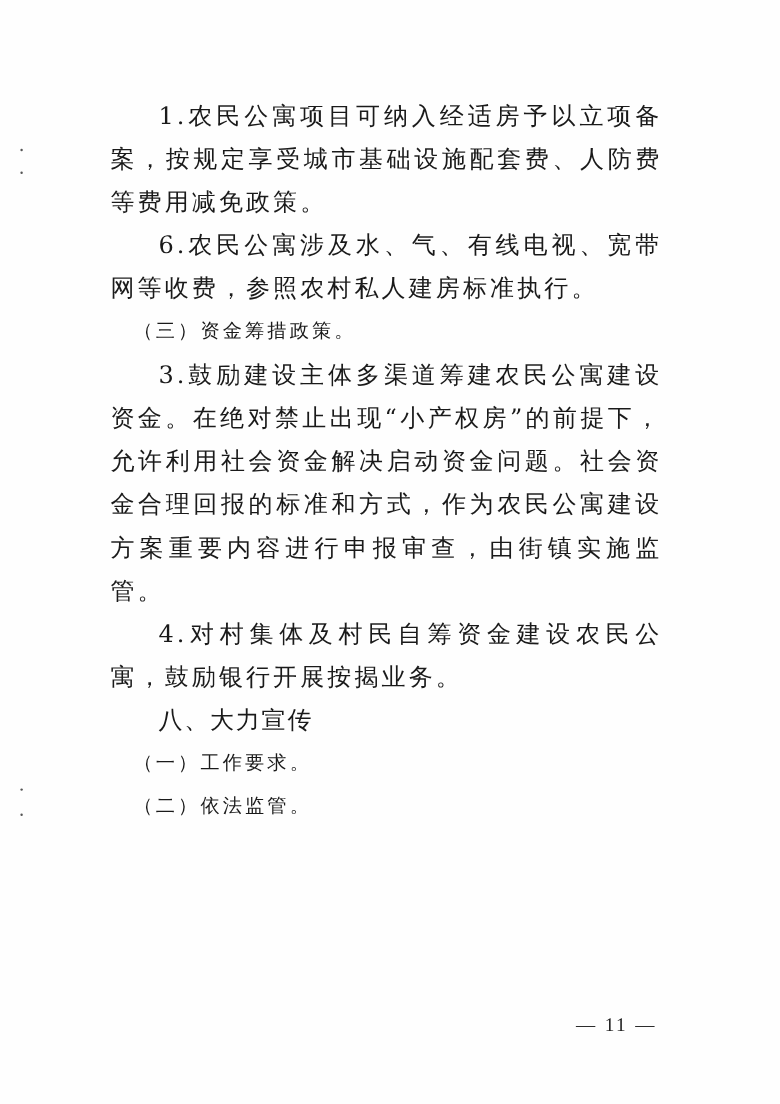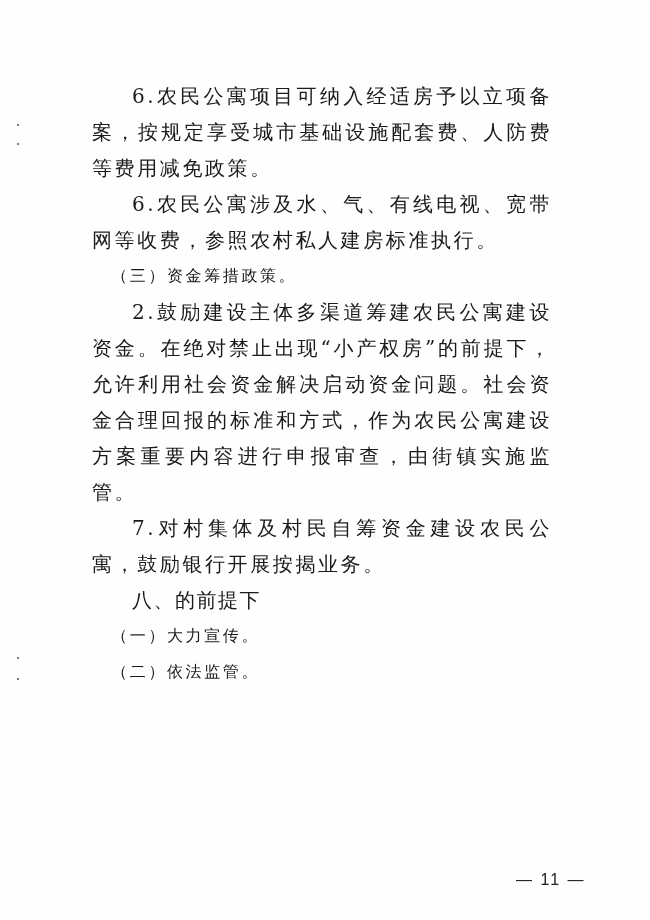--- a/index.html
+++ b/index.html
@@ -48,51 +48,50 @@
       font-family: "DejaVu Sans", "Liberation Sans", sans-serif;
       font-size: 20px;
       line-height: 36px;
       letter-spacing: 1.5px;
       text-indent: 2em;
       font-weight: normal;
     }
     .page-number {
       position: absolute;
       left: 480px;
-      top: 871px;
+      top: 846px;
       font-size: 16px;
-      font-family: Liberation Sans, sans-serif;
+      font-family: Liberation Serif, serif;
       letter-spacing: 2px;
       color: #222;
-      margin-left: 36px;
     }
     .margin-dot {
       position: absolute;
       width: 2px;
       height: 2px;
       background: #555;
       border-radius: 1px;
     }
   </style>
 </head>
 <body>
 
 <div class="page">
 
   <div class="margin-dot" style="left:17px;top:124px;"></div>
   <div class="margin-dot" style="left:17px;top:143px;"></div>
   <div class="margin-dot" style="left:17px;top:657px;"></div>
   <div class="margin-dot" style="left:17px;top:678px;"></div>
 
   <div class="body-text">
-    <p class="para">6.农民公寓项目可纳入经适房予以立项备案，按规定享受城市基础设施配套费、人防费等费用减免政策。</p>
+    <p class="para">1.农民公寓项目可纳入经适房予以立项备案，按规定享受城市基础设施配套费、人防费等费用减免政策。</p>
     <p class="para">6.农民公寓涉及水、气、有线电视、宽带网等收费，参照农村私人建房标准执行。</p>
     <p class="sub-heading">（三）资金筹措政策。</p>
-    <p class="para">2.鼓励建设主体多渠道筹建农民公寓建设资金。在绝对禁止出现“小产权房”的前提下，允许利用社会资金解决启动资金问题。社会资金合理回报的标准和方式，作为农民公寓建设方案重要内容进行申报审查，由街镇实施监管。</p>
-    <p class="para">7.对村集体及村民自筹资金建设农民公寓，鼓励银行开展按揭业务。</p>
-    <p class="section-heading">八、的前提下</p>
-    <p class="sub-heading">（一）大力宣传。</p>
+    <p class="para">3.鼓励建设主体多渠道筹建农民公寓建设资金。在绝对禁止出现“小产权房”的前提下，允许利用社会资金解决启动资金问题。社会资金合理回报的标准和方式，作为农民公寓建设方案重要内容进行申报审查，由街镇实施监管。</p>
+    <p class="para">4.对村集体及村民自筹资金建设农民公寓，鼓励银行开展按揭业务。</p>
+    <p class="section-heading">八、大力宣传</p>
+    <p class="sub-heading">（一）工作要求。</p>
     <p class="sub-heading">（二）依法监管。</p>
 
   </div>
 
   <div class="page-number">— 11 —</div>
 </div>
 
 </body></html>

